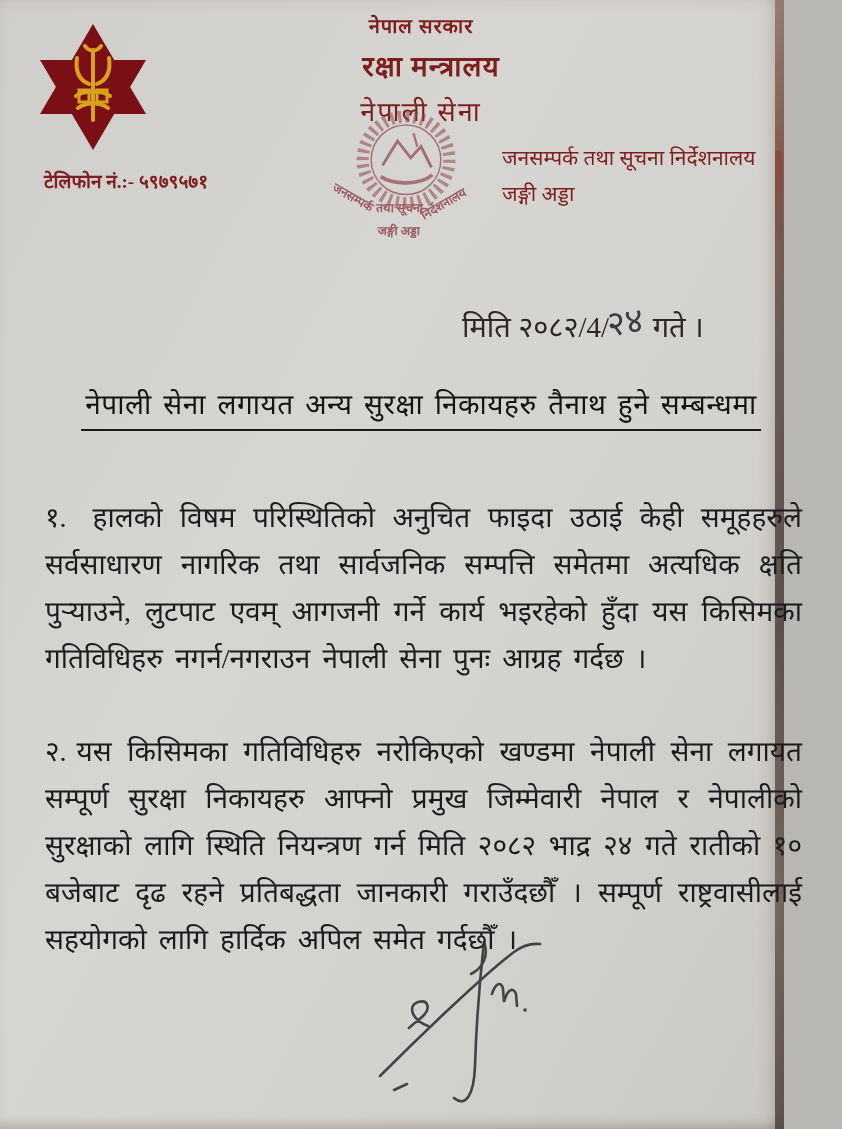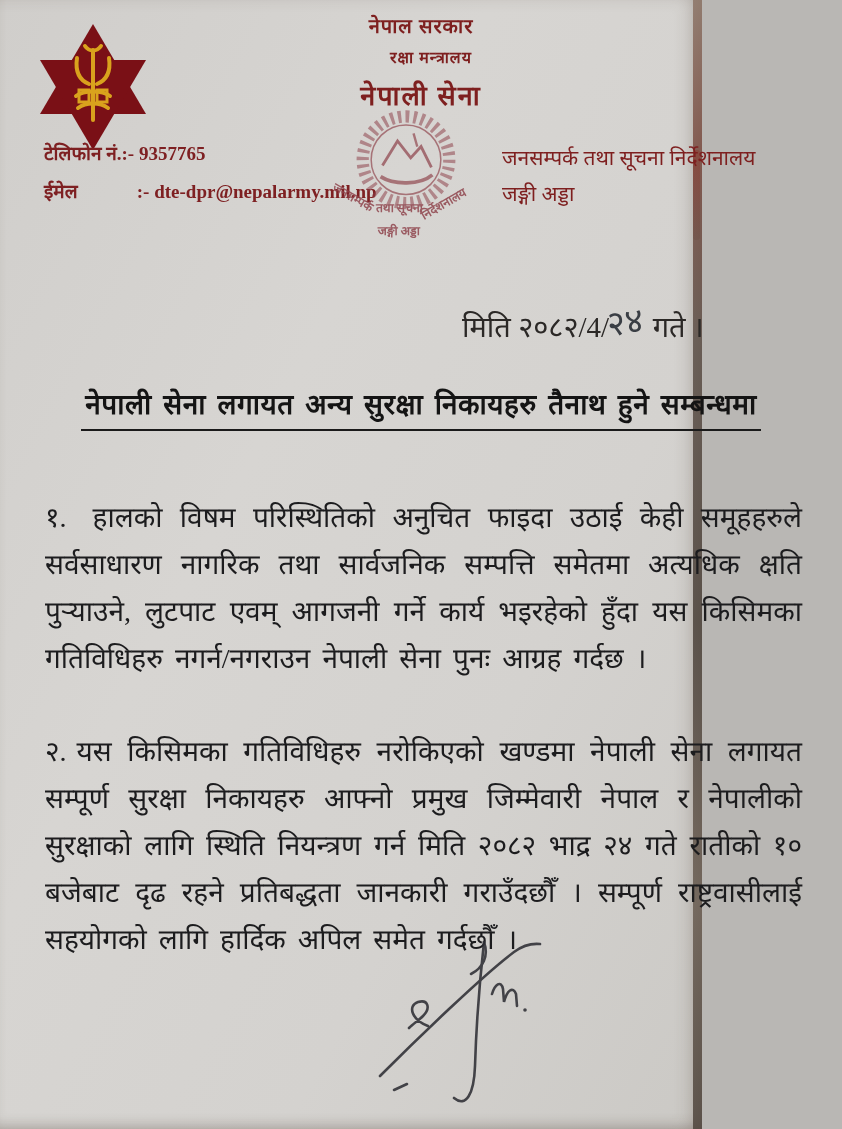--- a/index.html
+++ b/index.html
@@ -2,48 +2,48 @@
 <html><head>
 <meta charset="utf-8">
 <style>
   html,body{margin:0;padding:0;}
   body{
     width:842px;height:1129px;overflow:hidden;
     font-family:"Liberation Serif","DejaVu Serif",serif;
     background:#b9b7b4;
   }
   .page{
-    position:relative;width:702px;height:1129px;
+    position:relative;width:784px;height:1129px;
     background:linear-gradient(118deg,#d0cecb 0%,#d7d5d2 38%,#d4d2cf 68%,#cbc9c5 100%);
     box-shadow:inset -16px 0 20px -10px rgba(88,72,60,.45), inset 0 -10px 14px -8px rgba(80,68,56,.30);
     color:#1f1e1d;
   }
   
   .edge-strip{
     position:absolute;right:0;top:0;width:9px;height:1129px;
     background:linear-gradient(180deg,#8c7466 0%,#7a4b40 14%,#5d5048 30%,#4b423a 55%,#6a5d52 80%,#4e443c 100%);
     opacity:.85;
   }
   
   .hdr-center{position:absolute;left:0;top:12px;width:842px;text-align:center;color:#7e1f1f;}
   .hdr-govt{font-size:20px;font-weight:bold;letter-spacing:1px;}
-  .hdr-ministry{font-size:16px;font-weight:bold;margin-top:7px;letter-spacing:1px;padding-left:20px;}
-  .hdr-army{font-size:27px;font-weight:bold;margin-top:8px;letter-spacing:2px;}
+  .hdr-ministry{font-size:28px;font-weight:bold;margin-top:7px;letter-spacing:1px;padding-left:20px;}
+  .hdr-army{font-size:27px;font-weight:normal;margin-top:8px;letter-spacing:2px;}
   .emblem{position:absolute;left:32px;top:24px;width:122px;height:126px;}
   .contact{position:absolute;left:44px;top:140px;color:#7e2022;font-size:19px;font-weight:bold;}
   .contact .row{margin-bottom:12px;white-space:nowrap;}
-  .contact .lbl{display:inline-block;min-width:88px;}
+  .contact .lbl{display:inline-block;min-width:88px;margin-top:28px;}
   .addr{position:absolute;left:502px;top:140px;color:#7e1f1f;font-size:21px;font-weight:normal;line-height:36px;white-space:nowrap;}
   .stamp{position:absolute;left:326px;top:92px;width:160px;height:160px;opacity:.82;}
   
   .date-line{position:absolute;left:462px;top:300px;font-size:29px;color:#2b2826;white-space:nowrap;}
   .hand-day{display:inline-block;font-size:35px;color:#3a3e44;transform:rotate(-8deg) translateY(-3px);margin:0 2px 0 -2px;font-weight:400;}
   
   .subject-wrap{position:absolute;left:0;top:384px;width:842px;text-align:center;}
-  .subject{display:inline-block;font-size:28px;font-weight:bold;color:#141414;border-bottom:2.5px solid #1a1a1a;padding:0 4px 7px 4px;letter-spacing:.5px;word-spacing:4px;}
+  .subject{display:inline-block;font-size:28px;font-weight:normal;color:#141414;border-bottom:2.5px solid #1a1a1a;padding:0 4px 7px 4px;letter-spacing:.5px;word-spacing:4px;}
   
   .body-text{position:absolute;left:45px;top:478px;width:757px;font-size:28px;line-height:47px;color:#1c1c1e;text-align:justify;word-spacing:5px;}
   .para{margin:16px 0 46px 0;}
   .para .num{padding-right:26px;}
   .para.tight .num{padding-right:10px;}
   
   .signature{position:absolute;left:372px;top:938px;width:200px;height:188px;pointer-events:none;}
   .corner-blotch{position:absolute;right:2px;top:150px;width:7px;height:90px;background:linear-gradient(180deg,rgba(140,60,50,.55),rgba(90,60,50,.15));border-radius:3px;}
 </style>
 </head>
@@ -71,26 +71,21 @@
 
   <div class="hdr-center">
     <div class="hdr-govt">नेपाल सरकार</div>
     <div class="hdr-ministry">रक्षा मन्त्रालय</div>
     <div class="hdr-army">नेपाली सेना</div>
   </div>
 
   <div class="contact">
     <div class="row">
       <span class="lbl">टेलिफोन नं.:-</span>
-      <span>9357765</span>
-    </div>
-    <div class="row">
-      <span class="lbl">ईमेल</span>
-      <span>:-</span>
-      <span>dte-dpr@nepalarmy.mil.np</span>
+      <span>५९७९५७१</span>
     </div>
   </div>
 
   <svg class="stamp" viewBox="0 0 170 170">
     <g fill="none" stroke="#8d4049">
       <circle cx="85" cy="72" r="46" stroke-width="13" stroke-dasharray="3.5,4.5" opacity=".65" transform="rotate(-90 85 72)" stroke-dashoffset="0"></circle>
       <circle cx="85" cy="72" r="37" stroke-width="1.6" opacity=".8"></circle>
       <path d="M60,78 L76,52 L90,70 L101,58 L112,80" stroke-width="3" opacity=".85"></path>
       <path d="M58,90 C72,99 100,99 113,88" stroke-width="4" opacity=".8"></path>
       <path d="M93,44 L97,58" stroke-width="2.5" opacity=".8"></path>

